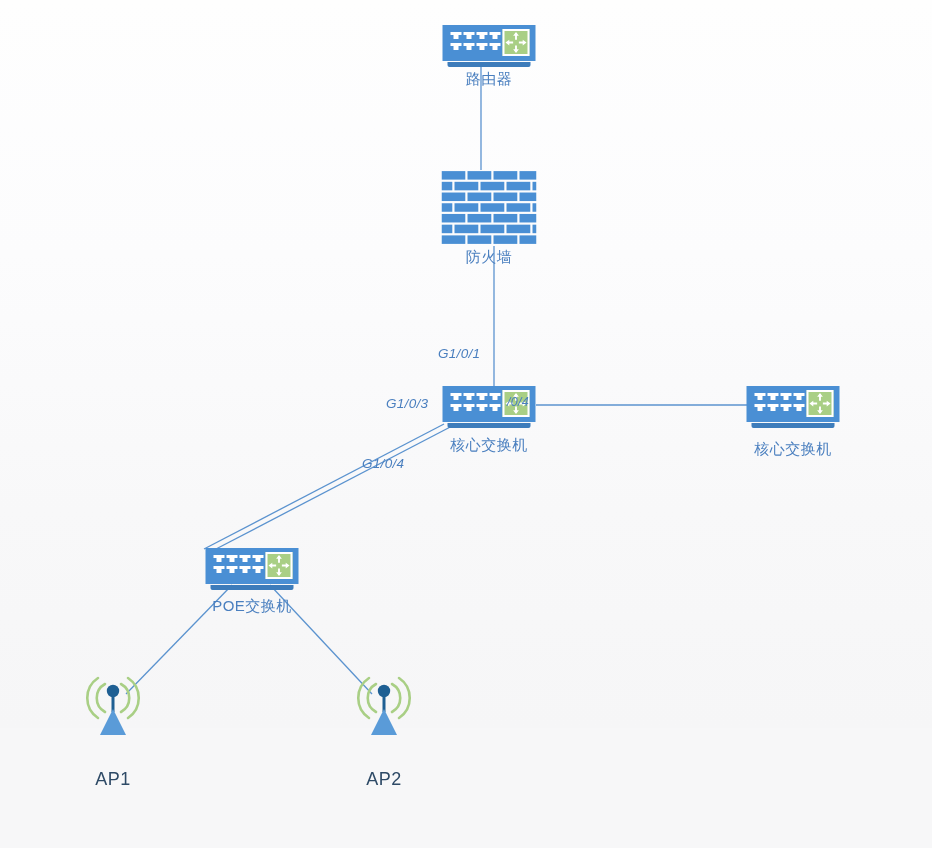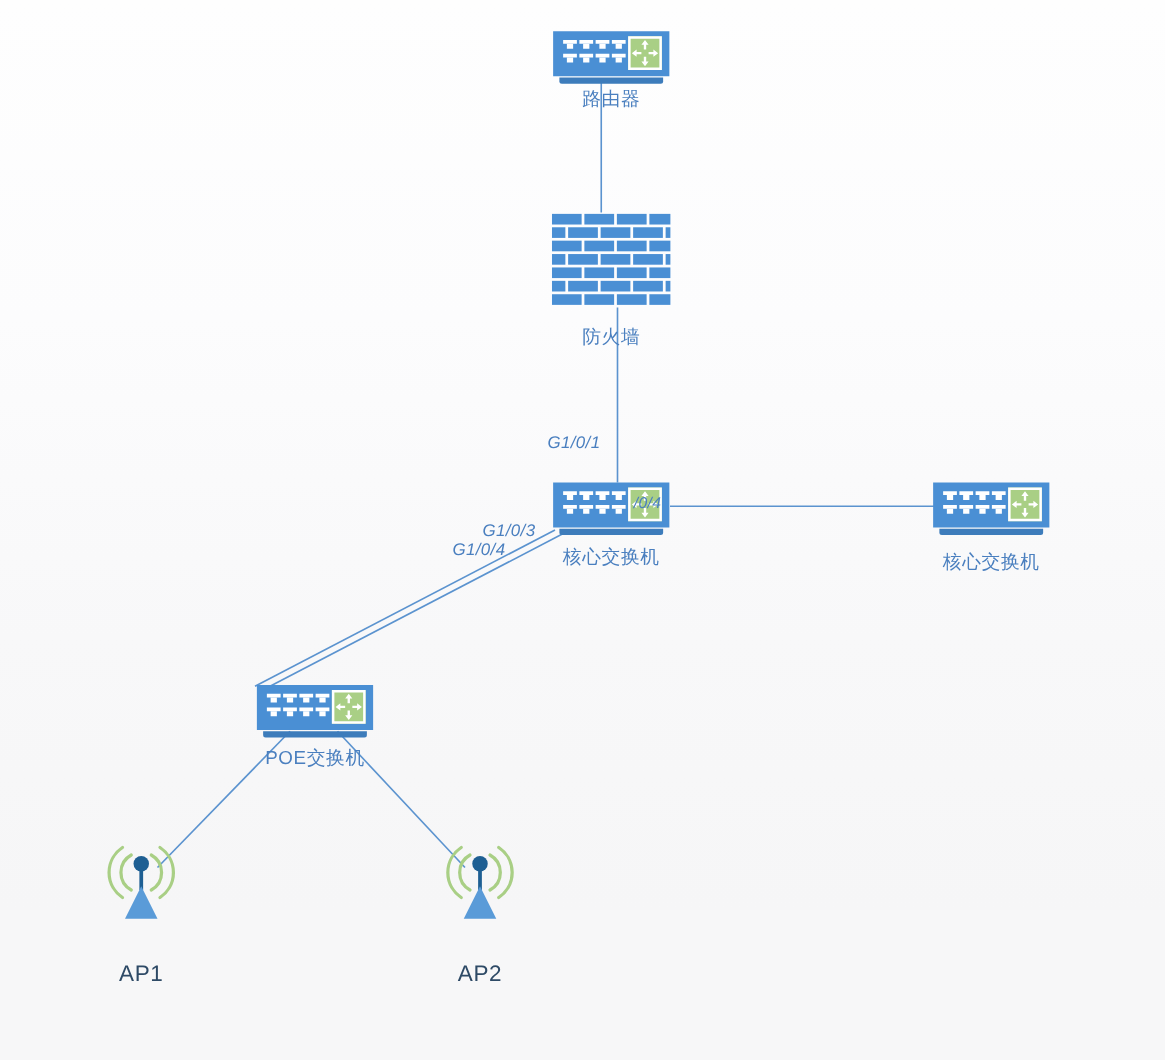--- a/index.html
+++ b/index.html
@@ -206,21 +206,21 @@
             <rect x="0" y="54.67142857142857" width="10.8" height="8.514285714285712" fill="#4a8fd4"></rect>
             <rect x="13" y="54.67142857142857" width="23.799999999999997" height="8.514285714285712" fill="#4a8fd4"></rect>
             <rect x="39" y="54.67142857142857" width="23.799999999999997" height="8.514285714285712" fill="#4a8fd4"></rect>
             <rect x="65" y="54.67142857142857" width="23.799999999999997" height="8.514285714285712" fill="#4a8fd4"></rect>
             <rect x="91" y="54.67142857142857" width="4" height="8.514285714285712" fill="#4a8fd4"></rect>
             <rect x="0" y="65.38571428571427" width="23.8" height="8.514285714285712" fill="#4a8fd4"></rect>
             <rect x="26" y="65.38571428571427" width="23.799999999999997" height="8.514285714285712" fill="#4a8fd4"></rect>
             <rect x="52" y="65.38571428571427" width="23.799999999999997" height="8.514285714285712" fill="#4a8fd4"></rect>
             <rect x="78" y="65.38571428571427" width="17" height="8.514285714285712" fill="#4a8fd4"></rect>
           </svg></div>
-        <div class="node-label" style="top: 90px;">防火墙</div>
+        <div class="node-label" style="top: 78px;">防火墙</div>
       </div>
       <div class="node" style="left: 489px; top: 386px;">
         <div class="devbox">
           <div class="body">
             <div class="ports">
               <span class="port"></span>
               <span class="port"></span>
               <span class="port"></span>
               <span class="port"></span>
               <span class="port"></span>
@@ -323,18 +323,18 @@
             </g>
             <rect x="33.5" y="22" width="3" height="18" fill="#1e5f93"></rect>
             <circle cx="35" cy="19" r="6.2" fill="#1e5f93"></circle>
             <path d="M35 37 L48 63 L22 63 Z" fill="#5a9bd8"></path>
           </svg></div>
         <div class="node-label dark" style="top: 97px;">AP2</div>
       </div>
     </div>
   <div id="portlabels">
       <div class="port-label" style="left: 438px; top: 346px;">G1/0/1</div>
-      <div class="port-label" style="left: 386px; top: 417px;">G1/0/3</div>
-      <div class="port-label" style="left: 362px; top: 432px;">G1/0/4</div>
+      <div class="port-label" style="left: 386px; top: 396px;">G1/0/3</div>
+      <div class="port-label" style="left: 362px; top: 456px;">G1/0/4</div>
       <div class="port-label small" style="left: 507px; top: 395px;">/0/4</div>
     </div>
 
 </div>
 
 </body></html>

